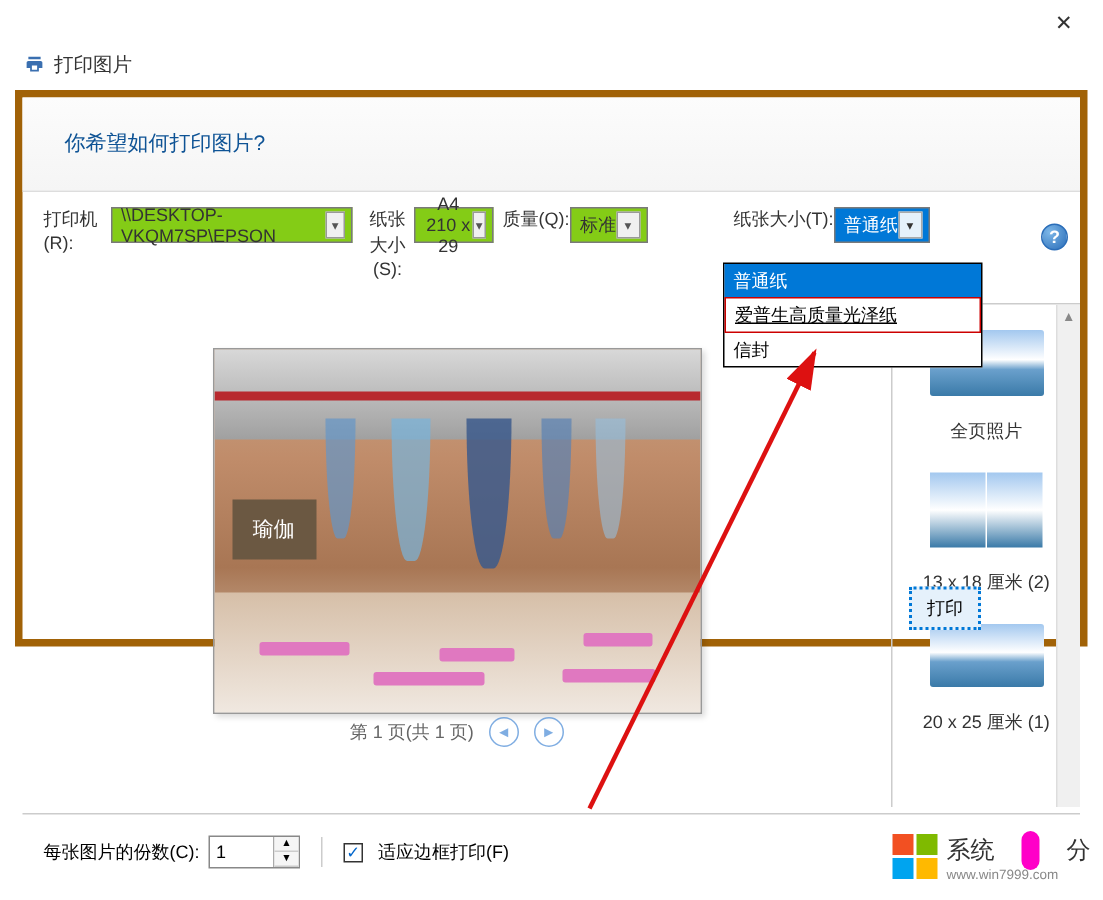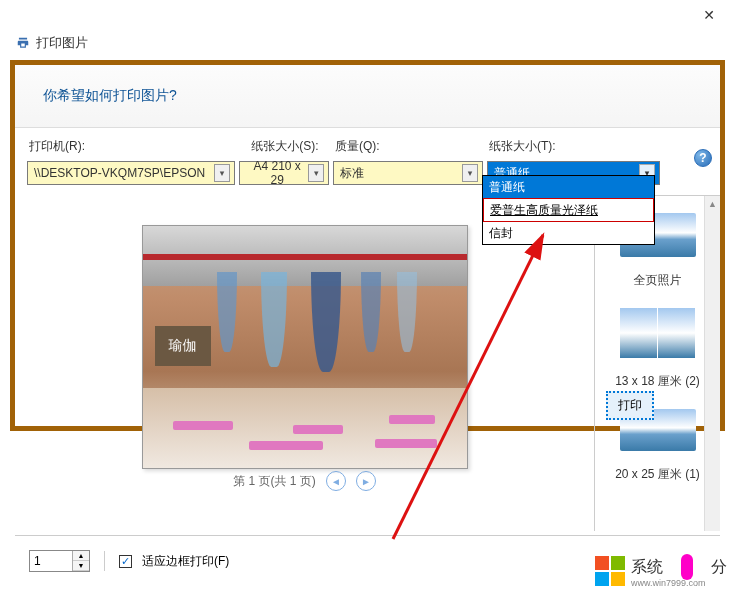--- a/index.html
+++ b/index.html
@@ -52,34 +52,34 @@
       font-size: 14px;
       color: #0e5395;
     }
     .controls-row {
       display: flex;
       padding: 10px 12px 6px 12px;
       gap: 4px;
       font-size: 12px;
       color: #333;
     }
-    .ctrl-group { display: flex; flex-direction: column; }
+    .ctrl-group { display: flex; flex-direction: row; }
     .ctrl-printer { width: 208px; }
     .ctrl-size { width: 90px; text-align: center; }
     .ctrl-quality { width: 150px; }
     .ctrl-type { width: 173px; }
     .ctrl-label { margin-bottom: 6px; padding-left: 2px; }
     .dropdown {
       border: 1px solid #7a7a7a;
       height: 24px;
       display: flex;
       align-items: center;
       justify-content: space-between;
       padding: 0 4px 0 6px;
-      background: #fef9c3;
+      background: #84cc16;
       font-size: 12px;
     }
     .dropdown.blue {
       background: #0078d7;
       color: #fff;
     }
     .chev {
       border: 1px solid #999;
       width: 16px;
       height: 18px;
@@ -378,20 +378,21 @@
         <div class="thumb-label">13 x 18 厘米 (2)</div>
 
         <div class="thumb">
           <div class="thumb-img" style="height:42px;"></div>
         </div>
         <div class="thumb-label">20 x 25 厘米 (1)</div>
       </div>
     </div>
 
     <div class="footer">
+      <span>每张图片的份数(C):</span>
       <div class="spinner">
         <input value="1" style="">
         <div class="spins">
           <div class="sp">▲</div>
           <div class="sp">▼</div>
         </div>
       </div>
       <div class="sep"></div>
       <span class="chk">✓</span>
       <span>适应边框打印(F)</span>

